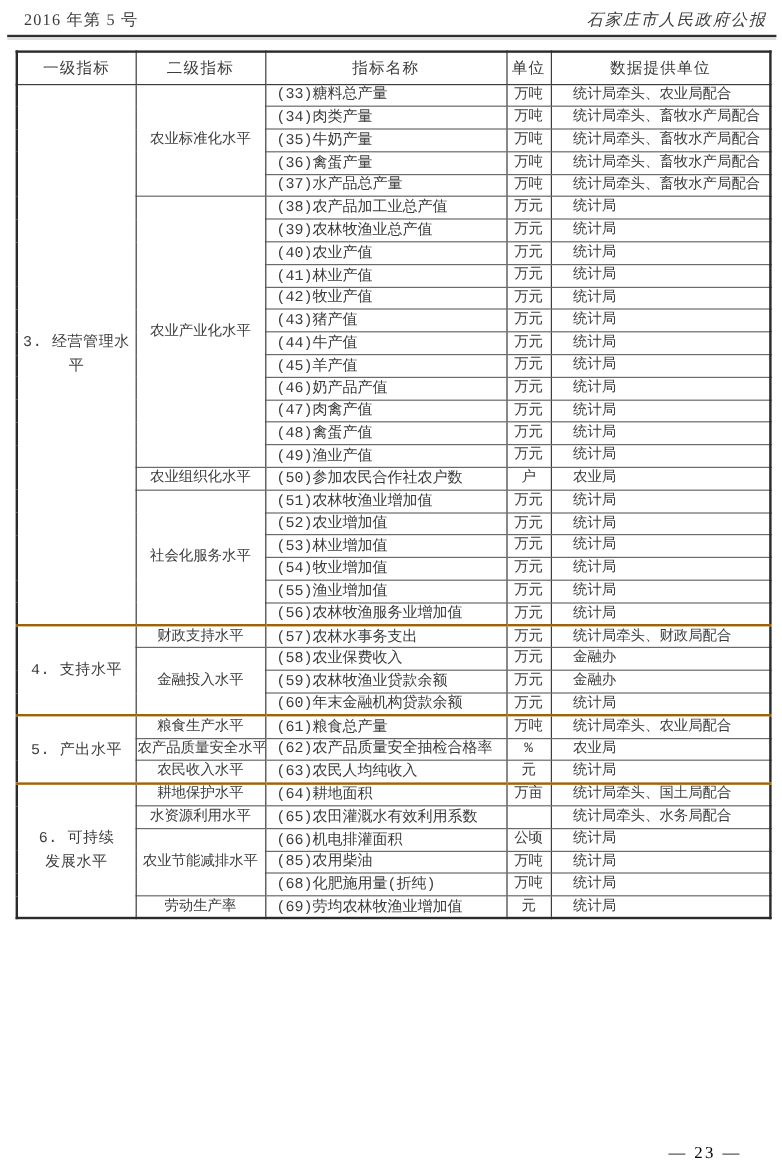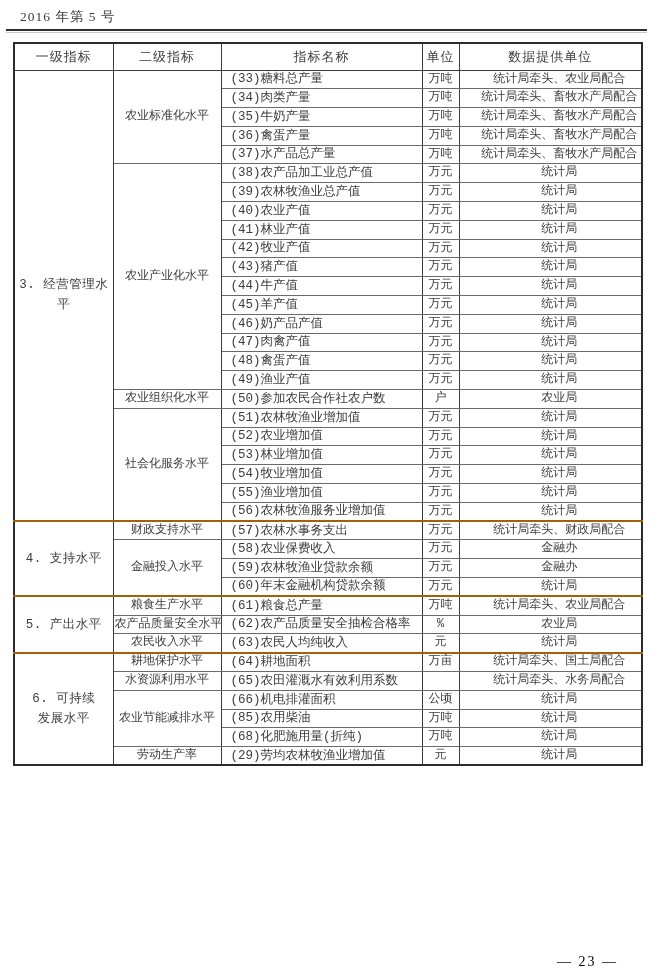--- a/index.html
+++ b/index.html
@@ -50,35 +50,36 @@
     letter-spacing: 1px; border-bottom-color: #3d3d3d;
   }
   tbody td { height: 18.8px; font-size: 12.5px; line-height: 1.15; }
   td.c1 {
     text-align: center; white-space: pre-line; line-height: 1.6;
     letter-spacing: 0.5px;
   }
   td.c2 { text-align: center; white-space: nowrap; font-size: 12px; padding: 0 1px; }
   td.c3 { text-align: left; padding-left: 9px; white-space: nowrap; }
   td.c4 { text-align: center; font-size: 12px; }
-  td.c5 { text-align: center; padding-left: 18px; white-space: nowrap; font-size: 12px; }
+  td.c5 { text-align: left; padding-left: 18px; white-space: nowrap; font-size: 12px; }
   tr.group-start td { border-top: 2px solid #a16207; }
 
   
   .footer {
     position: absolute; right: 34px; top: 954px;
     font-size: 14px; letter-spacing: 2px; color: #000000;
   }
 </style>
 </head>
 <body>
 
 <div class="page">
 
   <div class="header-left">2016 年第 5 号</div>
+  <div class="header-right">石家庄市人民政府公报</div>
   <div class="head-rule"></div>
   <div class="head-rule-light"></div>
 
   <div class="tbl-wrap">
     <table>
       <colgroup>
         <col style="width:99px">
           <col style="width:108px">
           <col style="width:201px">
         <col style="width:37px">
@@ -286,21 +287,21 @@
             <td class="c4">万吨</td>
             <td class="c5">统计局</td>
           </tr>
           <tr>
             <td class="c3">(68)化肥施用量(折纯)</td>
             <td class="c4">万吨</td>
             <td class="c5">统计局</td>
           </tr>
           <tr>
             <td class="c2">劳动生产率</td>
-            <td class="c3">(29)劳均农林牧渔业增加值</td>
+            <td class="c3">(69)劳均农林牧渔业增加值</td>
             <td class="c4">元</td>
             <td class="c5">统计局</td>
           </tr>
         </tbody>
     </table>
   </div>
 
   <div class="footer">— 23 —</div>
 
 </div>

